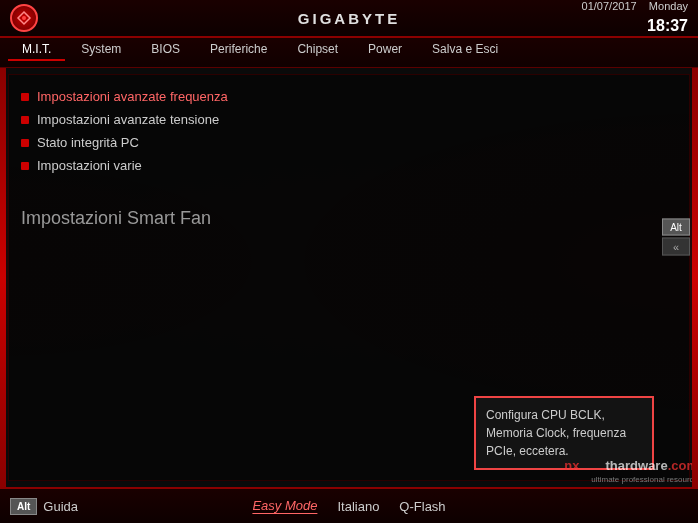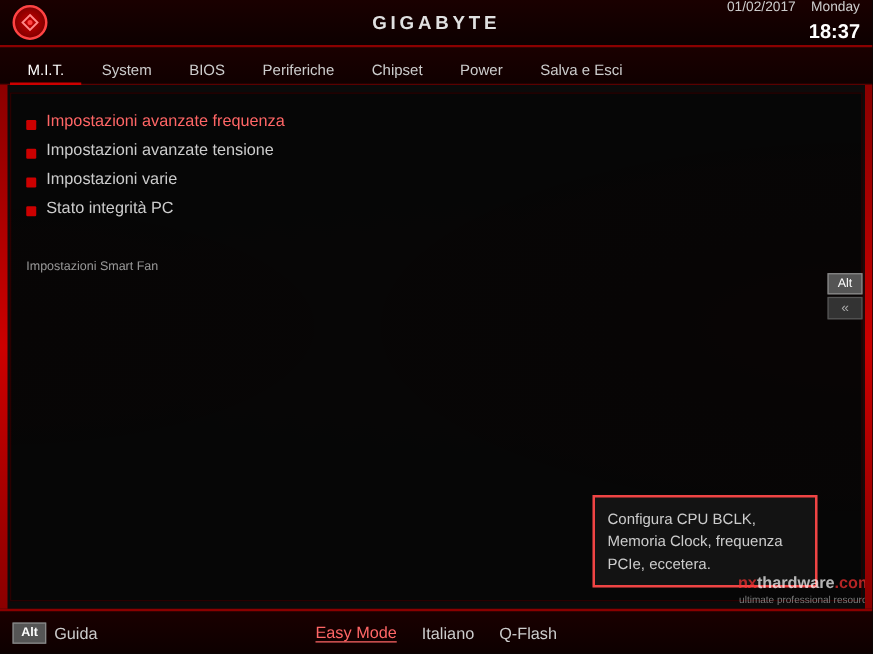--- a/index.html
+++ b/index.html
@@ -75,21 +75,21 @@
       font-size: 16px;
       font-weight: bold;
       color: #ffffff;
     }
 
     
     .nav-bar {
       position: relative;
       z-index: 10;
       display: flex;
-      align-items: flex-end;
+      align-items: flex-start;
       background: linear-gradient(180deg, #1a0000 0%, #100000 100%);
       height: 30px;
       padding: 0 8px;
       border-bottom: 1px solid #5a0000;
       gap: 2px;
     }
 
     .nav-item {
       color: #cccccc;
       font-size: 12px;
@@ -128,21 +128,21 @@
     .left-panel {
       flex: 1;
       background: rgba(5, 5, 5, 0.9);
       border: 1px solid #2a0000;
       padding: 10px 12px;
       position: relative;
     }
 
     .menu-item {
       display: flex;
-      align-items: flex-end;
+      align-items: center;
       gap: 8px;
       padding: 4px 0;
       cursor: pointer;
       color: #cccccc;
       font-size: 13px;
     }
 
     .menu-item.active {
       color: #ffffff;
     }
@@ -165,21 +165,21 @@
       gap: 8px;
       padding: 3px 0;
       cursor: pointer;
       color: #cccccc;
       font-size: 13px;
       margin-top: 4px;
     }
 
     .submenu-label {
       color: #999999;
-      font-size: 10px;
+      font-size: 18px;
     }
 
     
     .smart-fan {
       margin-top: 20px;
       padding: 4px 0;
     }
 
     
     .alt-button-right {
@@ -273,20 +273,21 @@
 
     .bottom-label {
       color: #cccccc;
       font-size: 13px;
       cursor: pointer;
     }
 
     .bottom-label.active {
       color: #ff6666;
       border-bottom: 1px solid #ff6666;
+      font-style: italic;
     }
 
     
     .watermark {
       position: absolute;
       bottom: 38px;
       right: 0;
       opacity: 0.7;
       display: flex;
       align-items: center;
@@ -333,21 +334,21 @@
     <div class="logo-circle">
       <svg width="16" height="16" viewBox="0 0 16 16">
         <path d="M8 2 L14 8 L8 14 L2 8 Z" fill="none" stroke="#ff8888" stroke-width="1.5"></path>
         <circle cx="8" cy="8" r="2" fill="#ff4444"></circle>
       </svg>
     </div>
   </div>
   <div class="brand-name">GIGABYTE</div>
   <div class="datetime">
     <div>
-      <span>01/02/2017</span>
+      <span>01/07/2017</span>
       &nbsp;&nbsp;
       <span>Monday</span>
     </div>
     <div class="time">18:37</div>
   </div>
 </div>
 
 <div class="nav-bar">
   <div class="nav-item active">M.I.T.</div>
   <div class="nav-item">System</div>
@@ -367,26 +368,26 @@
     </div>
 
 
     <div class="menu-item">
       <div class="menu-dot"></div>
       <span>Impostazioni avanzate tensione</span>
     </div>
 
     <div class="menu-item">
       <div class="menu-dot"></div>
-      <span>Impostazioni varie</span>
+      <span>Stato integrità PC</span>
     </div>
 
     <div class="menu-item">
       <div class="menu-dot"></div>
-      <span>Stato integrità PC</span>
+      <span>Impostazioni varie</span>
     </div>
 
     <div class="smart-fan">
       <div class="submenu-item">
         <span class="submenu-label">Impostazioni Smart Fan</span>
       </div>
     </div>
 
     <div class="alt-button-right">
       <button class="alt-btn">Alt</button>
@@ -409,19 +410,19 @@
   <div class="bottom-center">
     <span class="bottom-label active">Easy Mode</span>
     <span class="bottom-label">Italiano</span>
     <span class="bottom-label">Q-Flash</span>
   </div>
 
   <div class="bottom-right">
     <div class="watermark">
       <div class="watermark-text">
         <div>
-          <span style="color:#ff3333;font-weight:bold;font-size:13px;">nx</span><span style="color:#ffffff;font-weight:bold;font-size:13px;">thardware</span><span style="color:#ff3333;font-weight:bold;font-size:13px;">.com</span>
+          <span style="color:#ff3333;font-weight:bold;font-size:13px;">nx</span><span style="color:#ffffff;font-weight:bold;font-size:13px;margin-left:26px;">thardware</span><span style="color:#ff3333;font-weight:bold;font-size:13px;">.com</span>
         </div>
         <div style="color:#aaaaaa;font-size:8px;">ultimate professional resource</div>
       </div>
     </div>
   </div>
 </div>
 
 </body></html>

